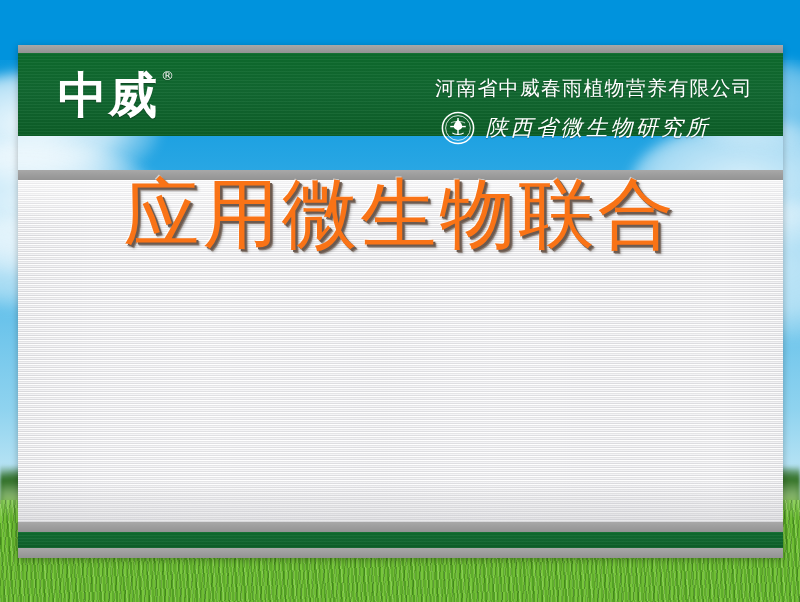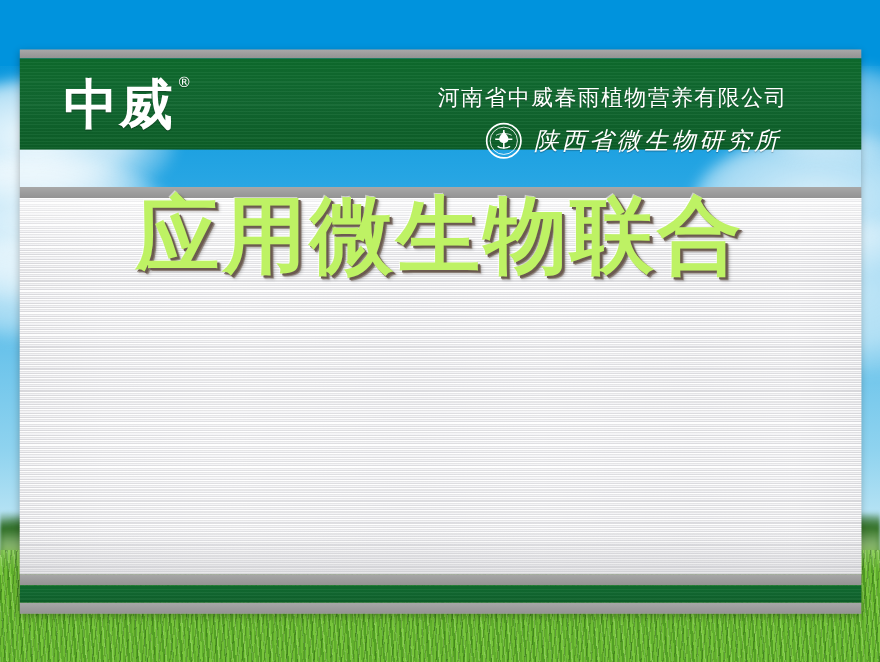--- a/index.html
+++ b/index.html
@@ -185,21 +185,21 @@
     letter-spacing: 2px;
     color: #ffffff;
     text-shadow: 0 1px 1px rgba(0,0,0,0.3);
   }
 
   .org-block {
     position: absolute;
     left: 380px;
     top: 22px;
     width: 355px;
-    text-align: left;
+    text-align: right;
     color: #ffffff;
   }
   .org-company {
     font-family: "DejaVu Sans", "Liberation Sans", sans-serif;
     font-size: 20px;
     letter-spacing: 1.2px;
     white-space: nowrap;
     text-shadow: 0 1px 1px rgba(0,0,0,0.3);
   }
   .org-institute-row {
@@ -226,25 +226,25 @@
   
   .title-wrap {
     position: absolute;
     left: 0; right: 0;
     top: 170px;
     text-align: center;
     pointer-events: none;
   }
   .title-line {
     font-family: "DejaVu Sans", "Liberation Sans", sans-serif;
-    font-weight: 700;
+    font-weight: 400;
     font-size: 76px;
     line-height: 88px;
     letter-spacing: 3px;
-    color: #bef264;
+    color: #f97316;
     text-shadow:
        2px 2px 0 #6b5a50,
        3px 3px 1px rgba(120,104,94,0.85),
        4px 4px 3px rgba(0,0,0,0.18),
       -1px -1px 0 rgba(255,255,255,0.55);
   }
 </style>
 </head>
 <body>
 

